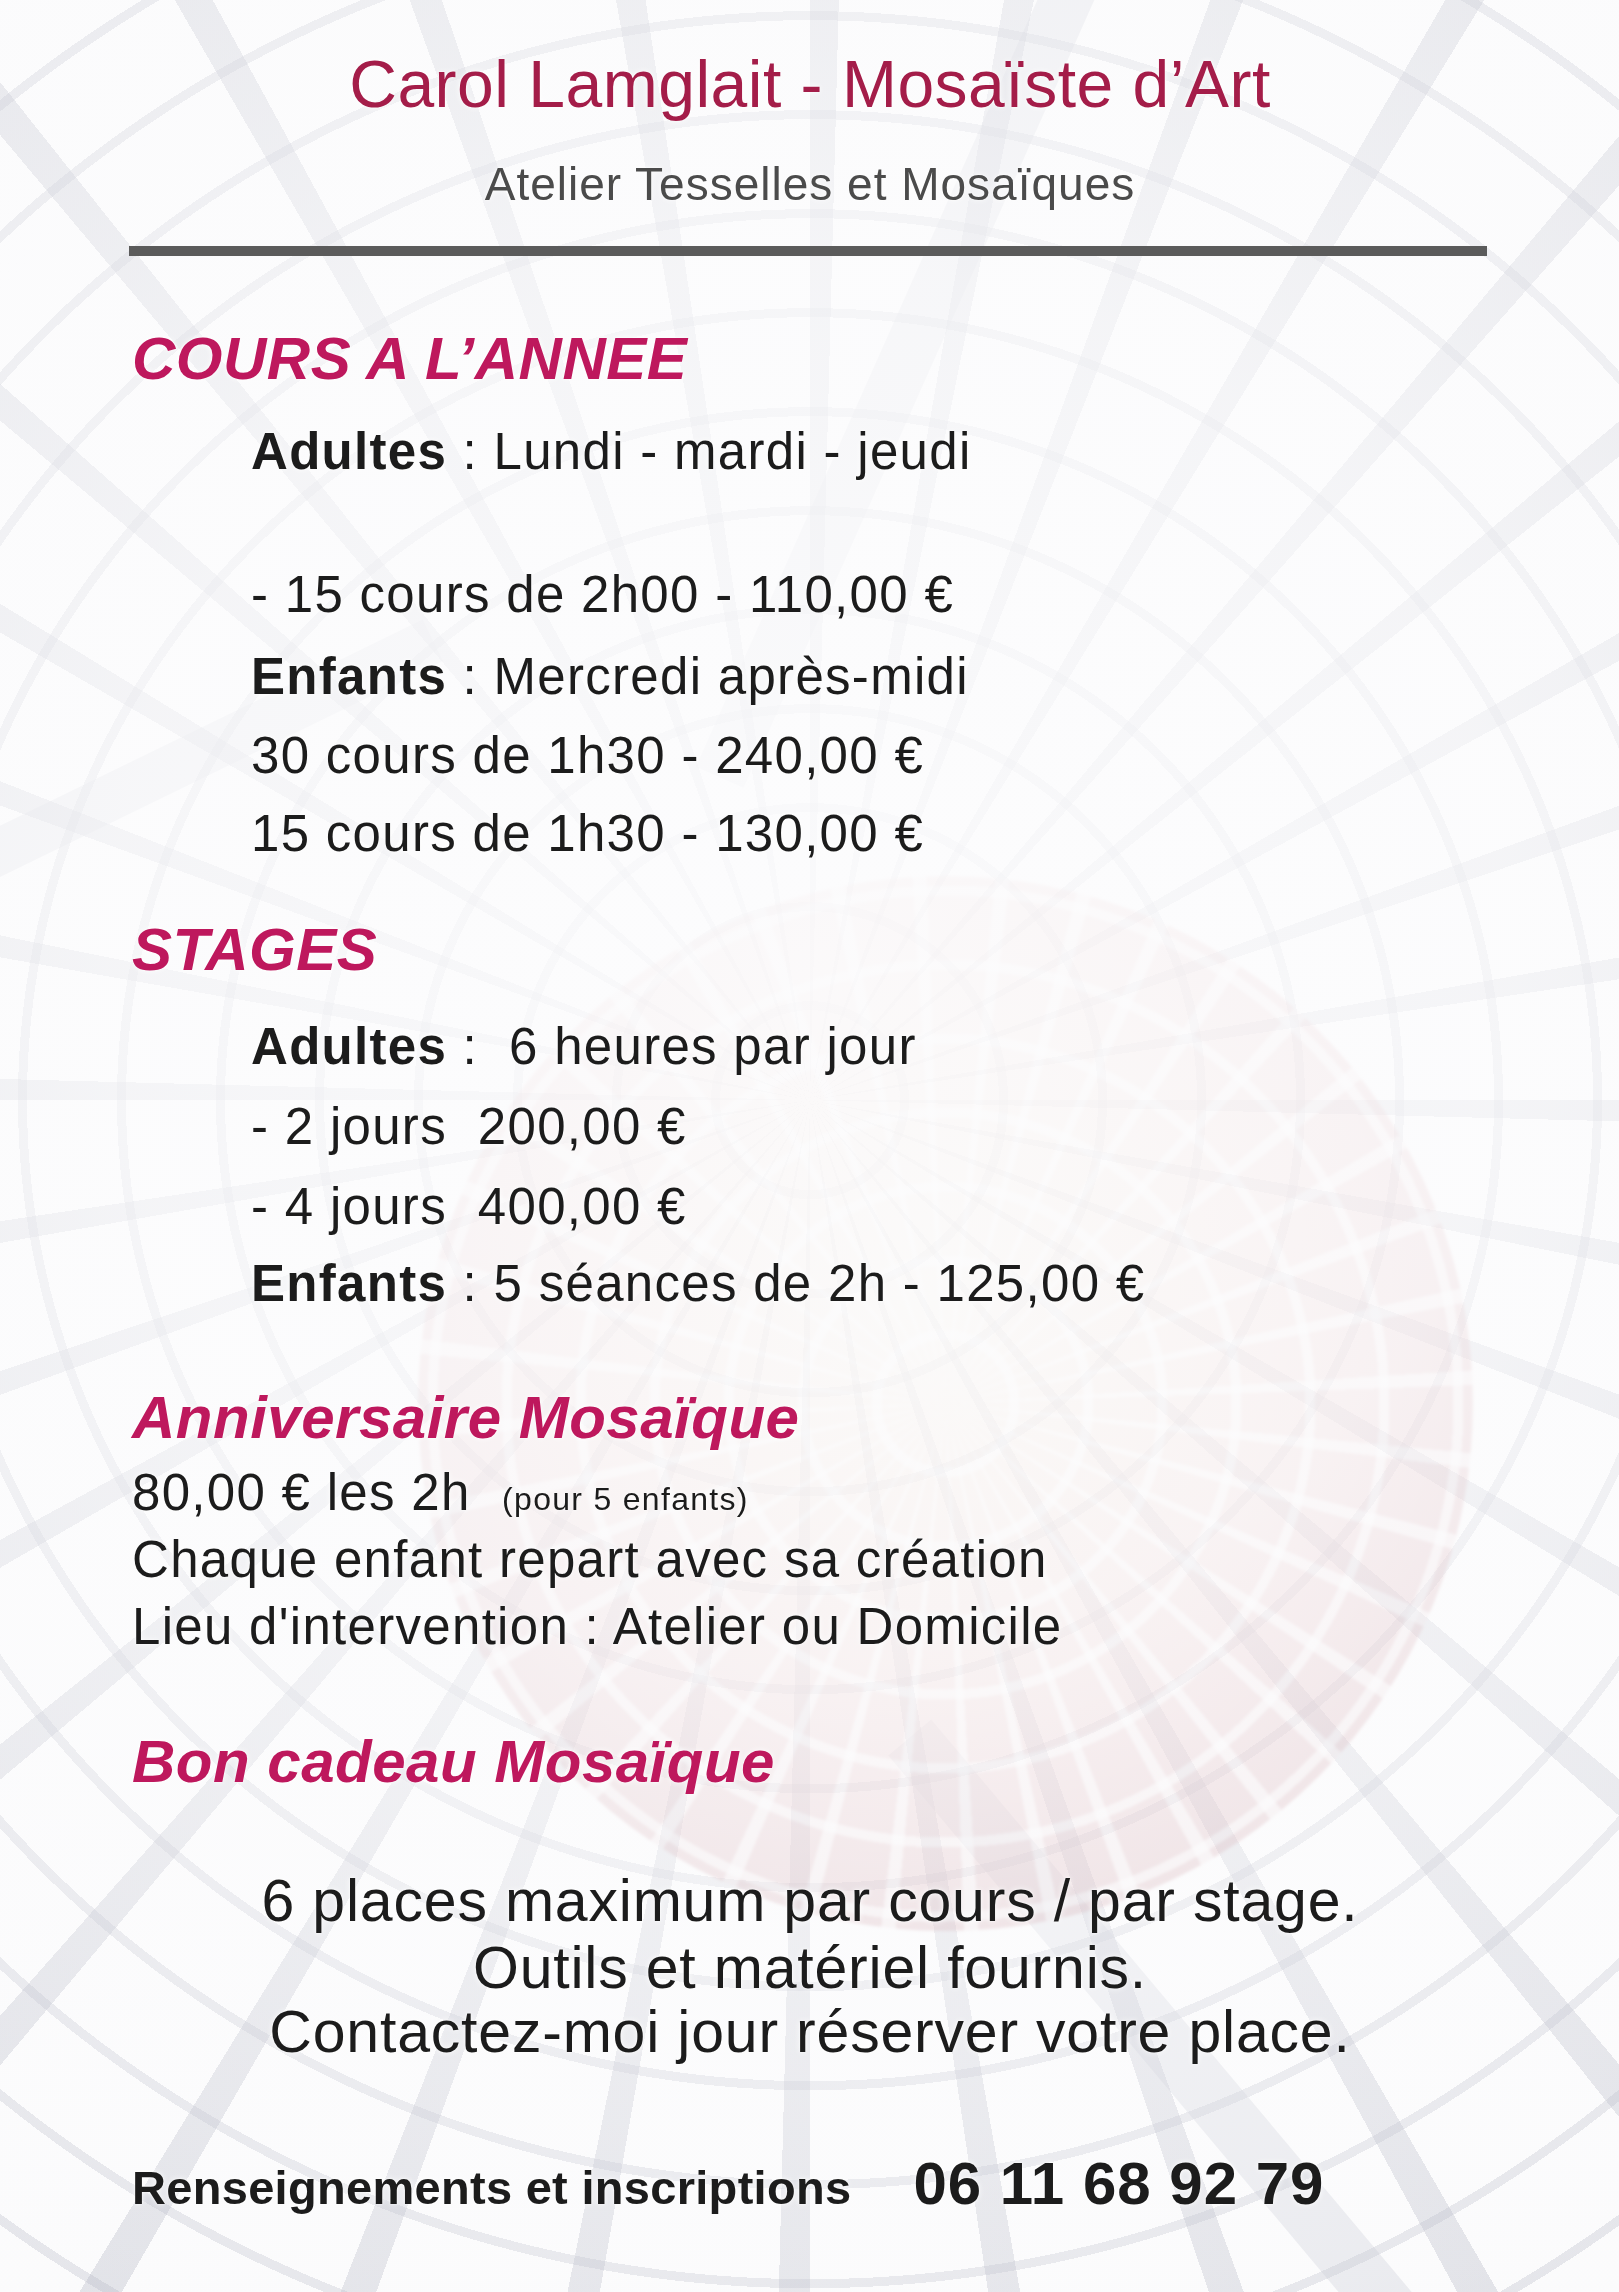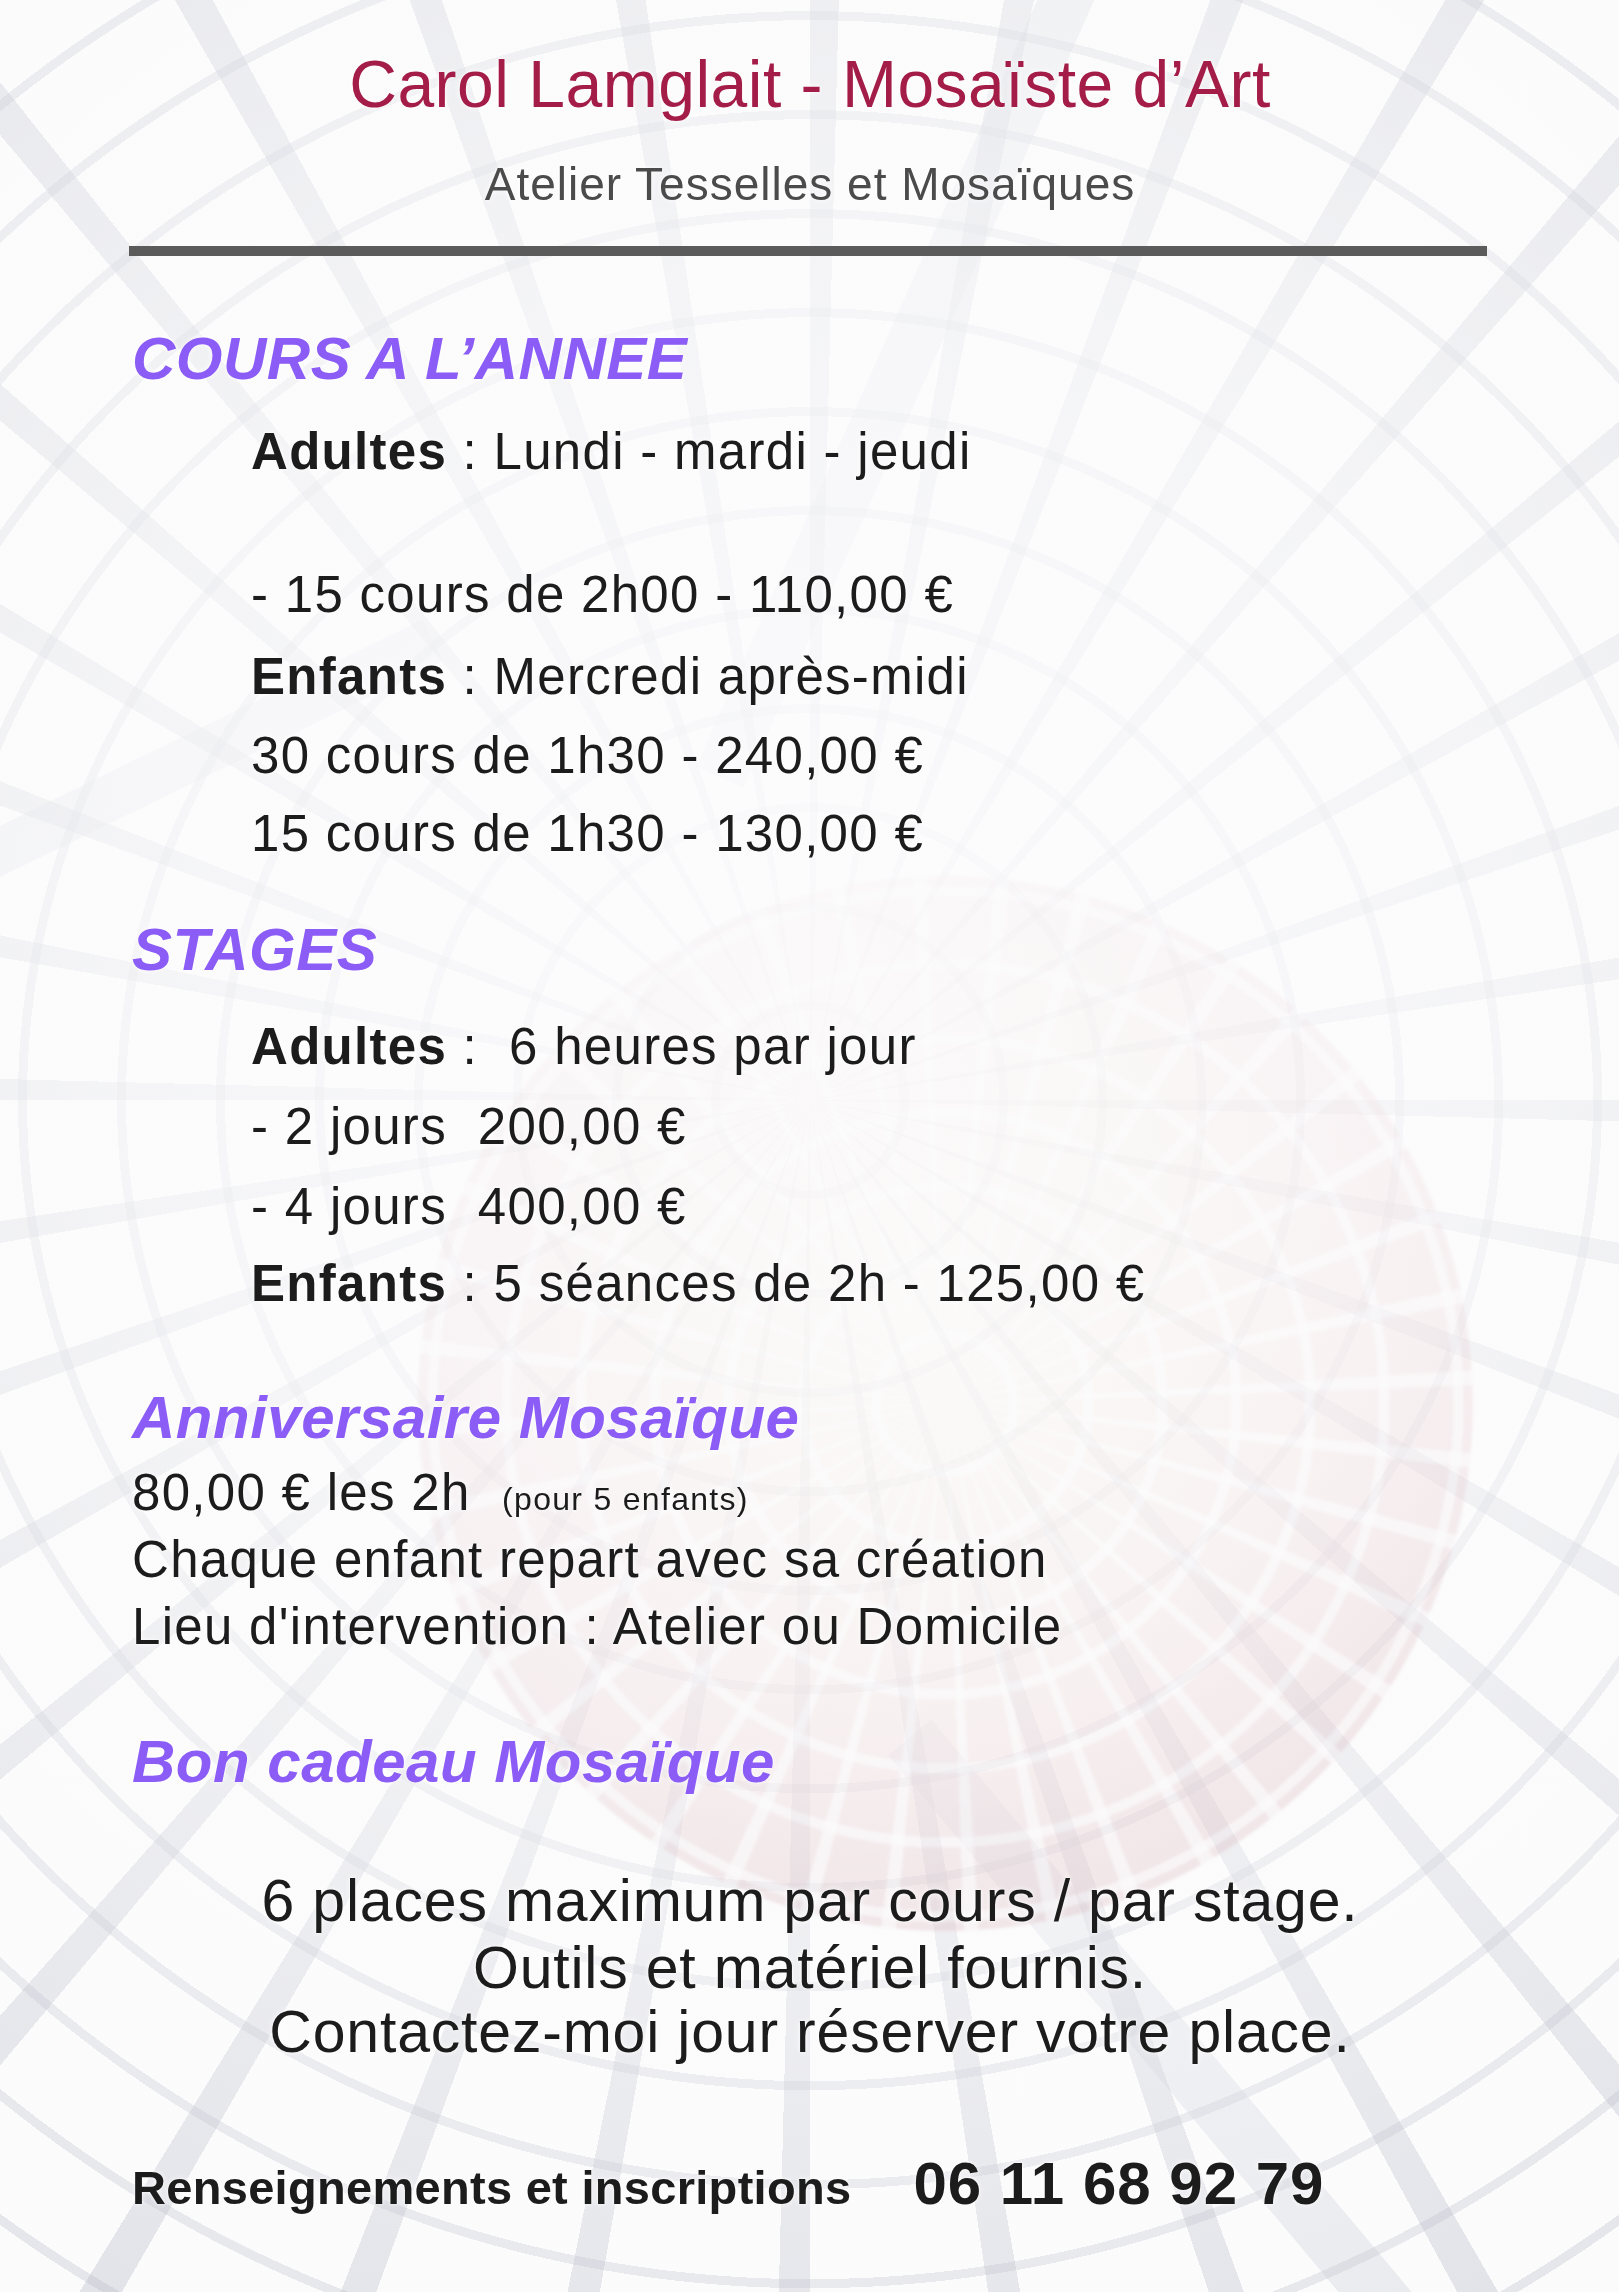--- a/index.html
+++ b/index.html
@@ -46,21 +46,21 @@
       rgba(252,252,253,.92) 0%, rgba(252,252,253,.75) 45%,
       rgba(252,252,253,.35) 80%, rgba(252,252,253,.12) 100%);
   }
   
   .content { position: absolute; inset: 0; z-index: 3; padding-left: 40px; }
   .abs { position: absolute; white-space: pre-wrap; text-shadow: 0 0 6px rgba(255,255,255,.9), 0 0 2px rgba(255,255,255,.9); }
   .centered { left: 0; right: 0; text-align: center; }
   .title    { font-size: 66px; color: #a41d49; letter-spacing: 0.5px; }
   .subtitle { font-size: 46px; color: #4b4b4b; letter-spacing: 1px; text-align: center; }
   .rule     { position: absolute; left: 129px; top: 246px; width: 1358px; height: 10px; background: #5b5b5b; }
-  .heading  { font-size: 60px; font-weight: bold; font-style: italic; color: #8b5cf6; letter-spacing: 0.5px; }
+  .heading  { font-size: 60px; font-weight: bold; font-style: italic; color: #be185d; letter-spacing: 0.5px; }
   .line     { font-size: 51px; letter-spacing: 1.3px; color: #1c1c1c; }
   .line .b  { font-weight: bold; }
   .note-sm  { font-size: 32px; margin-left: 16px; }
   .notes    { font-size: 59px; letter-spacing: 0.8px; }
   .footer-label { font-size: 47px; font-weight: bold; letter-spacing: 0.3px; }
   .footer-phone { font-size: 60px; font-weight: bold; margin-left: 62px; letter-spacing: 1px; }
   .indent { left: 251px; text-align: center; }
   .flush  { left: 132px; }
 </style>
 </head>

